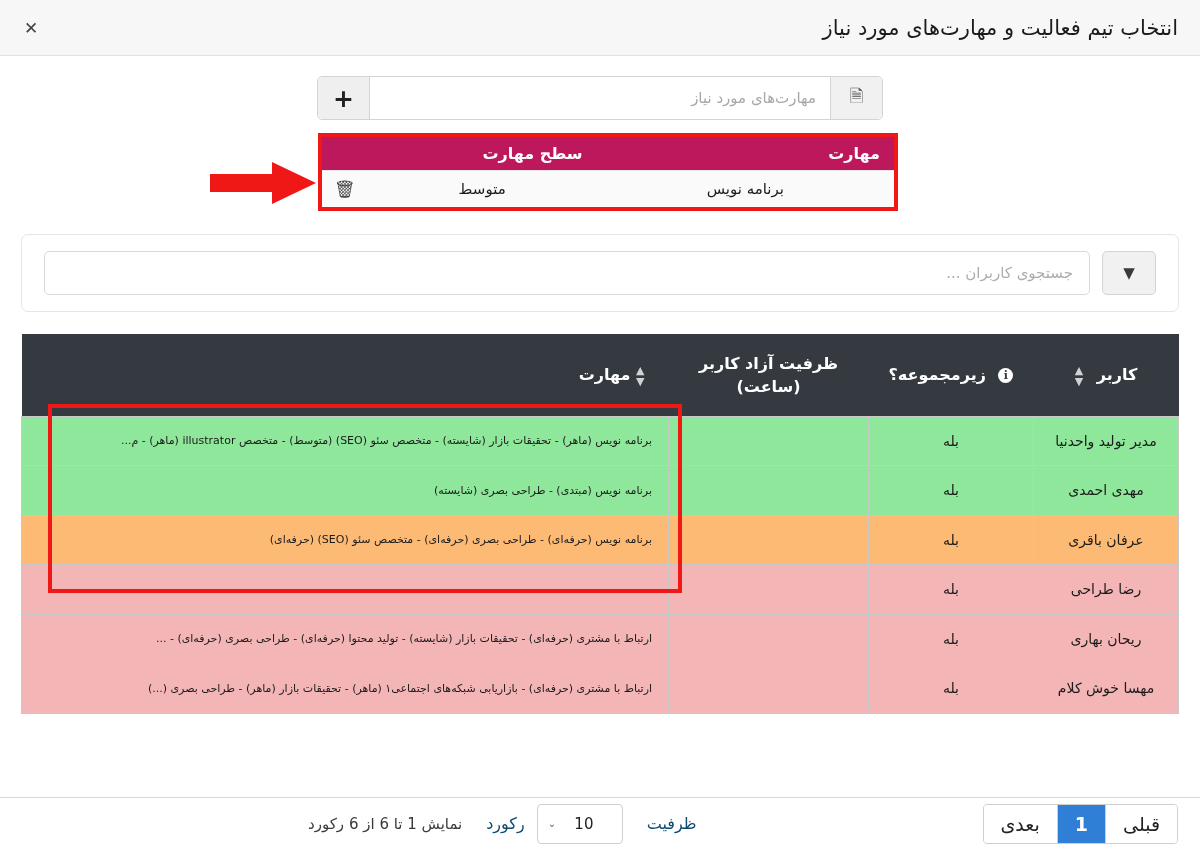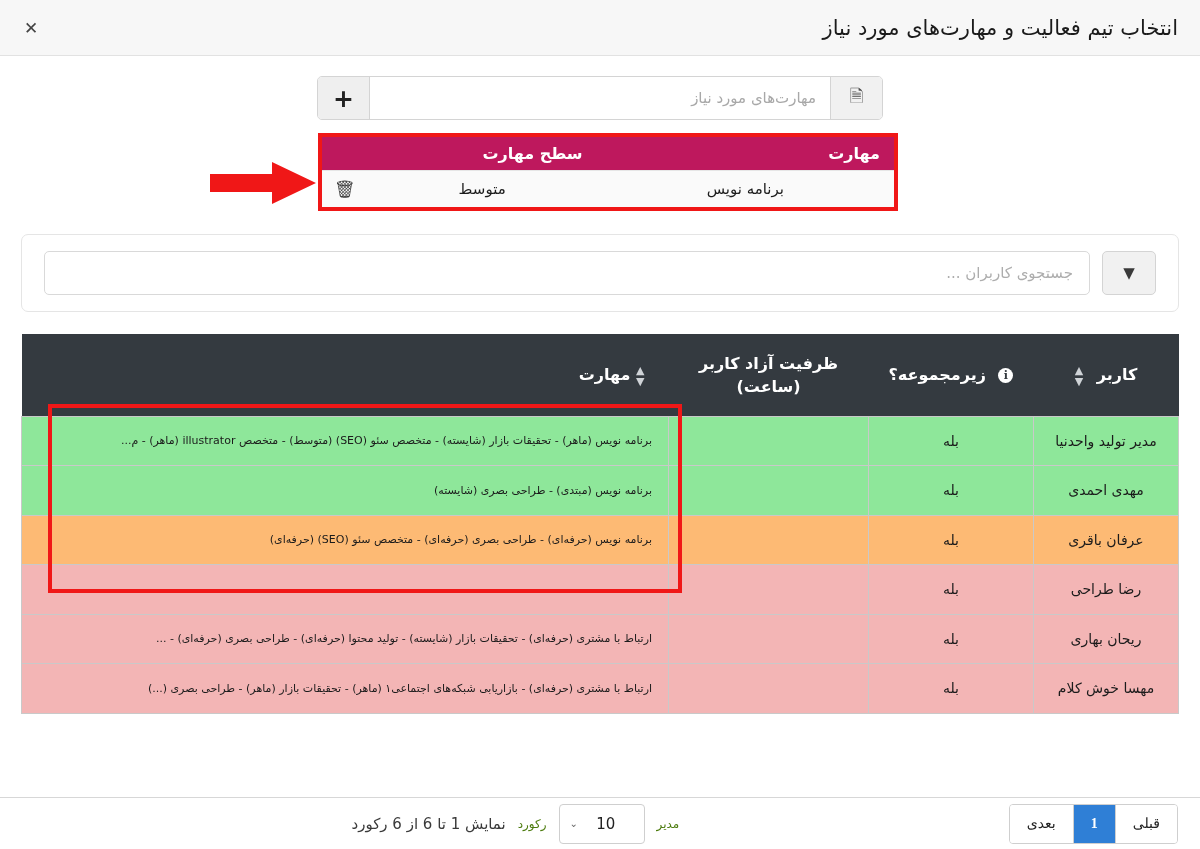--- a/index.html
+++ b/index.html
@@ -273,42 +273,41 @@
     direction: rtl;
     border: 1px solid #cfcfcf;
     border-radius: 4px;
     overflow: hidden;
     height: 40px;
     margin-left: 0;
   }
   .pager div {
     padding: 11px 17px;
     display: flex; align-items: center;
-    font-size: 14px;
+    font-size: 19px;
     color: #222;
     background: #fff;
     border-left: 1px solid #cfcfcf;
     cursor: pointer;
-    font-family: Liberation Serif, serif;
   }
   .pager div:last-child { border-left: 0; }
   .pager div.active {
     background: #2f7fd6;
     color: #fff;
     font-weight: 700;
   }
   .footer-mid {
     flex: 1;
     display: flex;
     align-items: center;
     justify-content: center;
     gap: 12px;
     direction: rtl;
   }
-  .len-label { font-size: 12px; color: #4d7c0f; }
+  .len-label { font-size: 16px; color: #0c4a6e; margin-left: 12px; }
   .len-select {
     width: 86px; height: 40px;
     border: 1px solid #cfcfcf;
     border-radius: 4px;
     background: #fff;
     display: flex; align-items: center;
     justify-content: space-between;
     padding: 0 10px;
     font-size: 15px; color: #222;
     direction: ltr;
@@ -435,21 +434,21 @@
 
   <div class="skills-highlight"></div>
 
   <div class="footer">
     <div class="pager">
       <div>قبلی</div>
       <div class="active">1</div>
       <div>بعدی</div>
     </div>
     <div class="footer-mid">
-      <span class="len-label">مدیر</span>
+      <span class="len-label">ظرفیت</span>
       <div class="len-select">
         <span class="caret">⌄</span>
         <span class="val">10</span>
       </div>
       <span class="len-label">رکورد</span>
       <span class="info-text">نمایش 1 تا 6 از 6 رکورد</span>
     </div>
   </div>
 
 </div>

